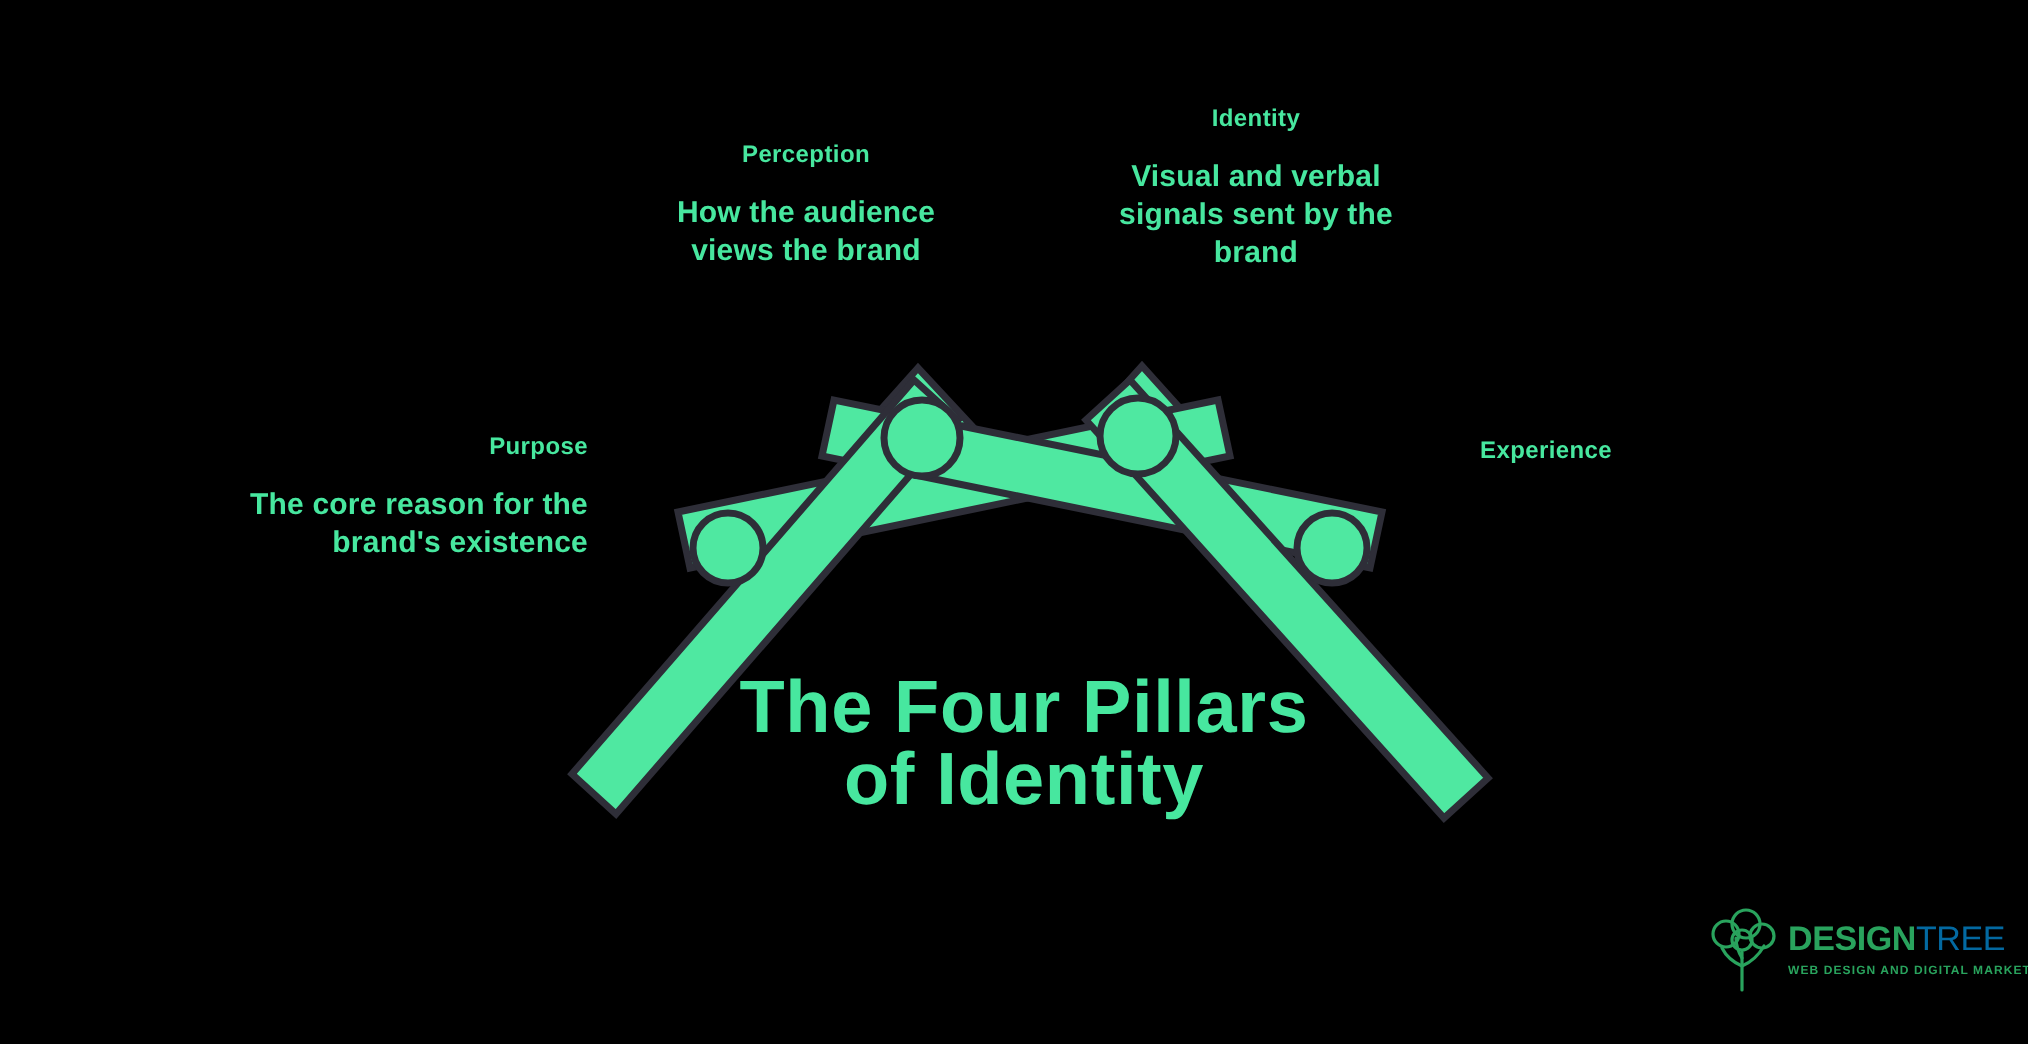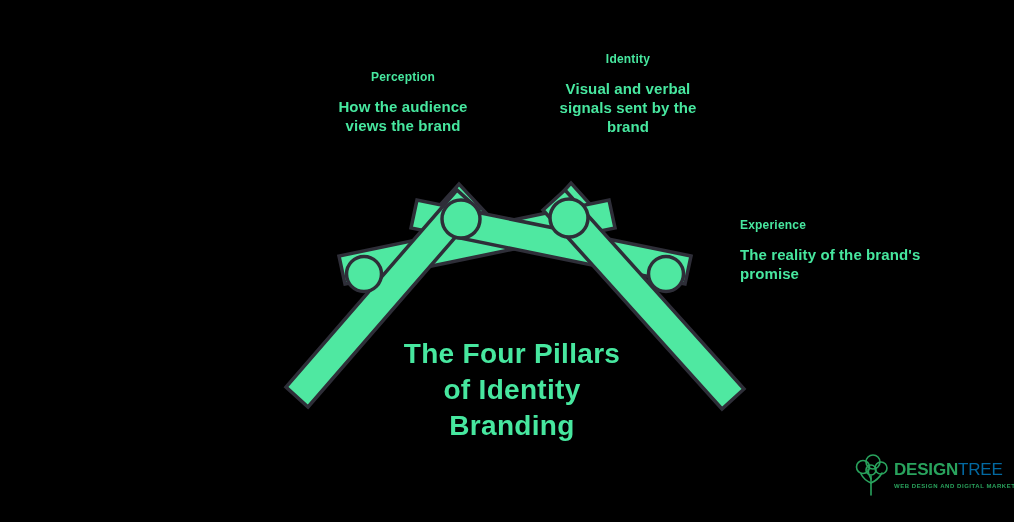--- a/index.html
+++ b/index.html
@@ -39,21 +39,21 @@
   }
   .pillar-purpose    { left: 122px; top: 216px; width: 172px; text-align: right; }
   .pillar-perception { left: 320px; top: 70px;  width: 166px; text-align: center; }
   .pillar-identity   { left: 556px; top: 52px;  width: 144px; text-align: center; }
   .pillar-experience { left: 740px; top: 218px; width: 196px; text-align: left; }
   .main-title {
     position: absolute;
     left: 362px; top: 336px; width: 300px;
     text-align: center;
     color: #47E79F;
-    font-size: 28px;
+    font-size: 37px;
     font-weight: 700;
     line-height: 36px;
     letter-spacing: 0.3px;
   }
   .logo {
     position: absolute;
     left: 852px; top: 450px;
     display: flex;
     align-items: center;
   }
@@ -92,40 +92,42 @@
 
     <polygon points="308,407 479,210 457,190 286,387" fill="#4FE8A1"></polygon>
     <polygon points="744,389 565,190 543,210 722,409" fill="#4FE8A1"></polygon>
 
     <circle cx="364" cy="274" r="17.5" fill="#4FE8A1"></circle>
     <circle cx="461" cy="219" r="19" fill="#4FE8A1"></circle>
     <circle cx="569" cy="218" r="19" fill="#4FE8A1"></circle>
     <circle cx="666" cy="274" r="17.5" fill="#4FE8A1"></circle>
   </svg>
 
+  <div class="pillar pillar-purpose">
+    <div class="p-label">Purpose</div>
+    <div class="p-desc">The core reason for the brand's existence</div>
+  </div>
 
   <div class="pillar pillar-perception">
     <div class="p-label">Perception</div>
     <div class="p-desc">How the audience views the brand</div>
   </div>
 
   <div class="pillar pillar-identity">
     <div class="p-label">Identity</div>
     <div class="p-desc">Visual and verbal signals sent by the brand</div>
   </div>
 
   <div class="pillar pillar-experience">
     <div class="p-label">Experience</div>
-    <div class="p-desc">The reality of the brand's promise</div>
   </div>
 
   <div class="main-title">
     <div>The Four Pillars</div>
     <div>of Identity</div>
-    <div>Branding</div>
   </div>
 
   <div class="logo">
     <svg class="logo-icon" viewBox="0 0 40 48">
       <g fill="none" stroke="#29A35D" stroke-width="1.6" stroke-linecap="round">
         <line x1="19" y1="45" x2="19" y2="26"></line>
         <path d="M19 33 Q12 30 9 24"></path>
         <path d="M19 33 Q26 30 30 23"></path>
         <path d="M19 29 Q16 24 16 19"></path>
         <circle cx="11" cy="17" r="6.5"></circle>

